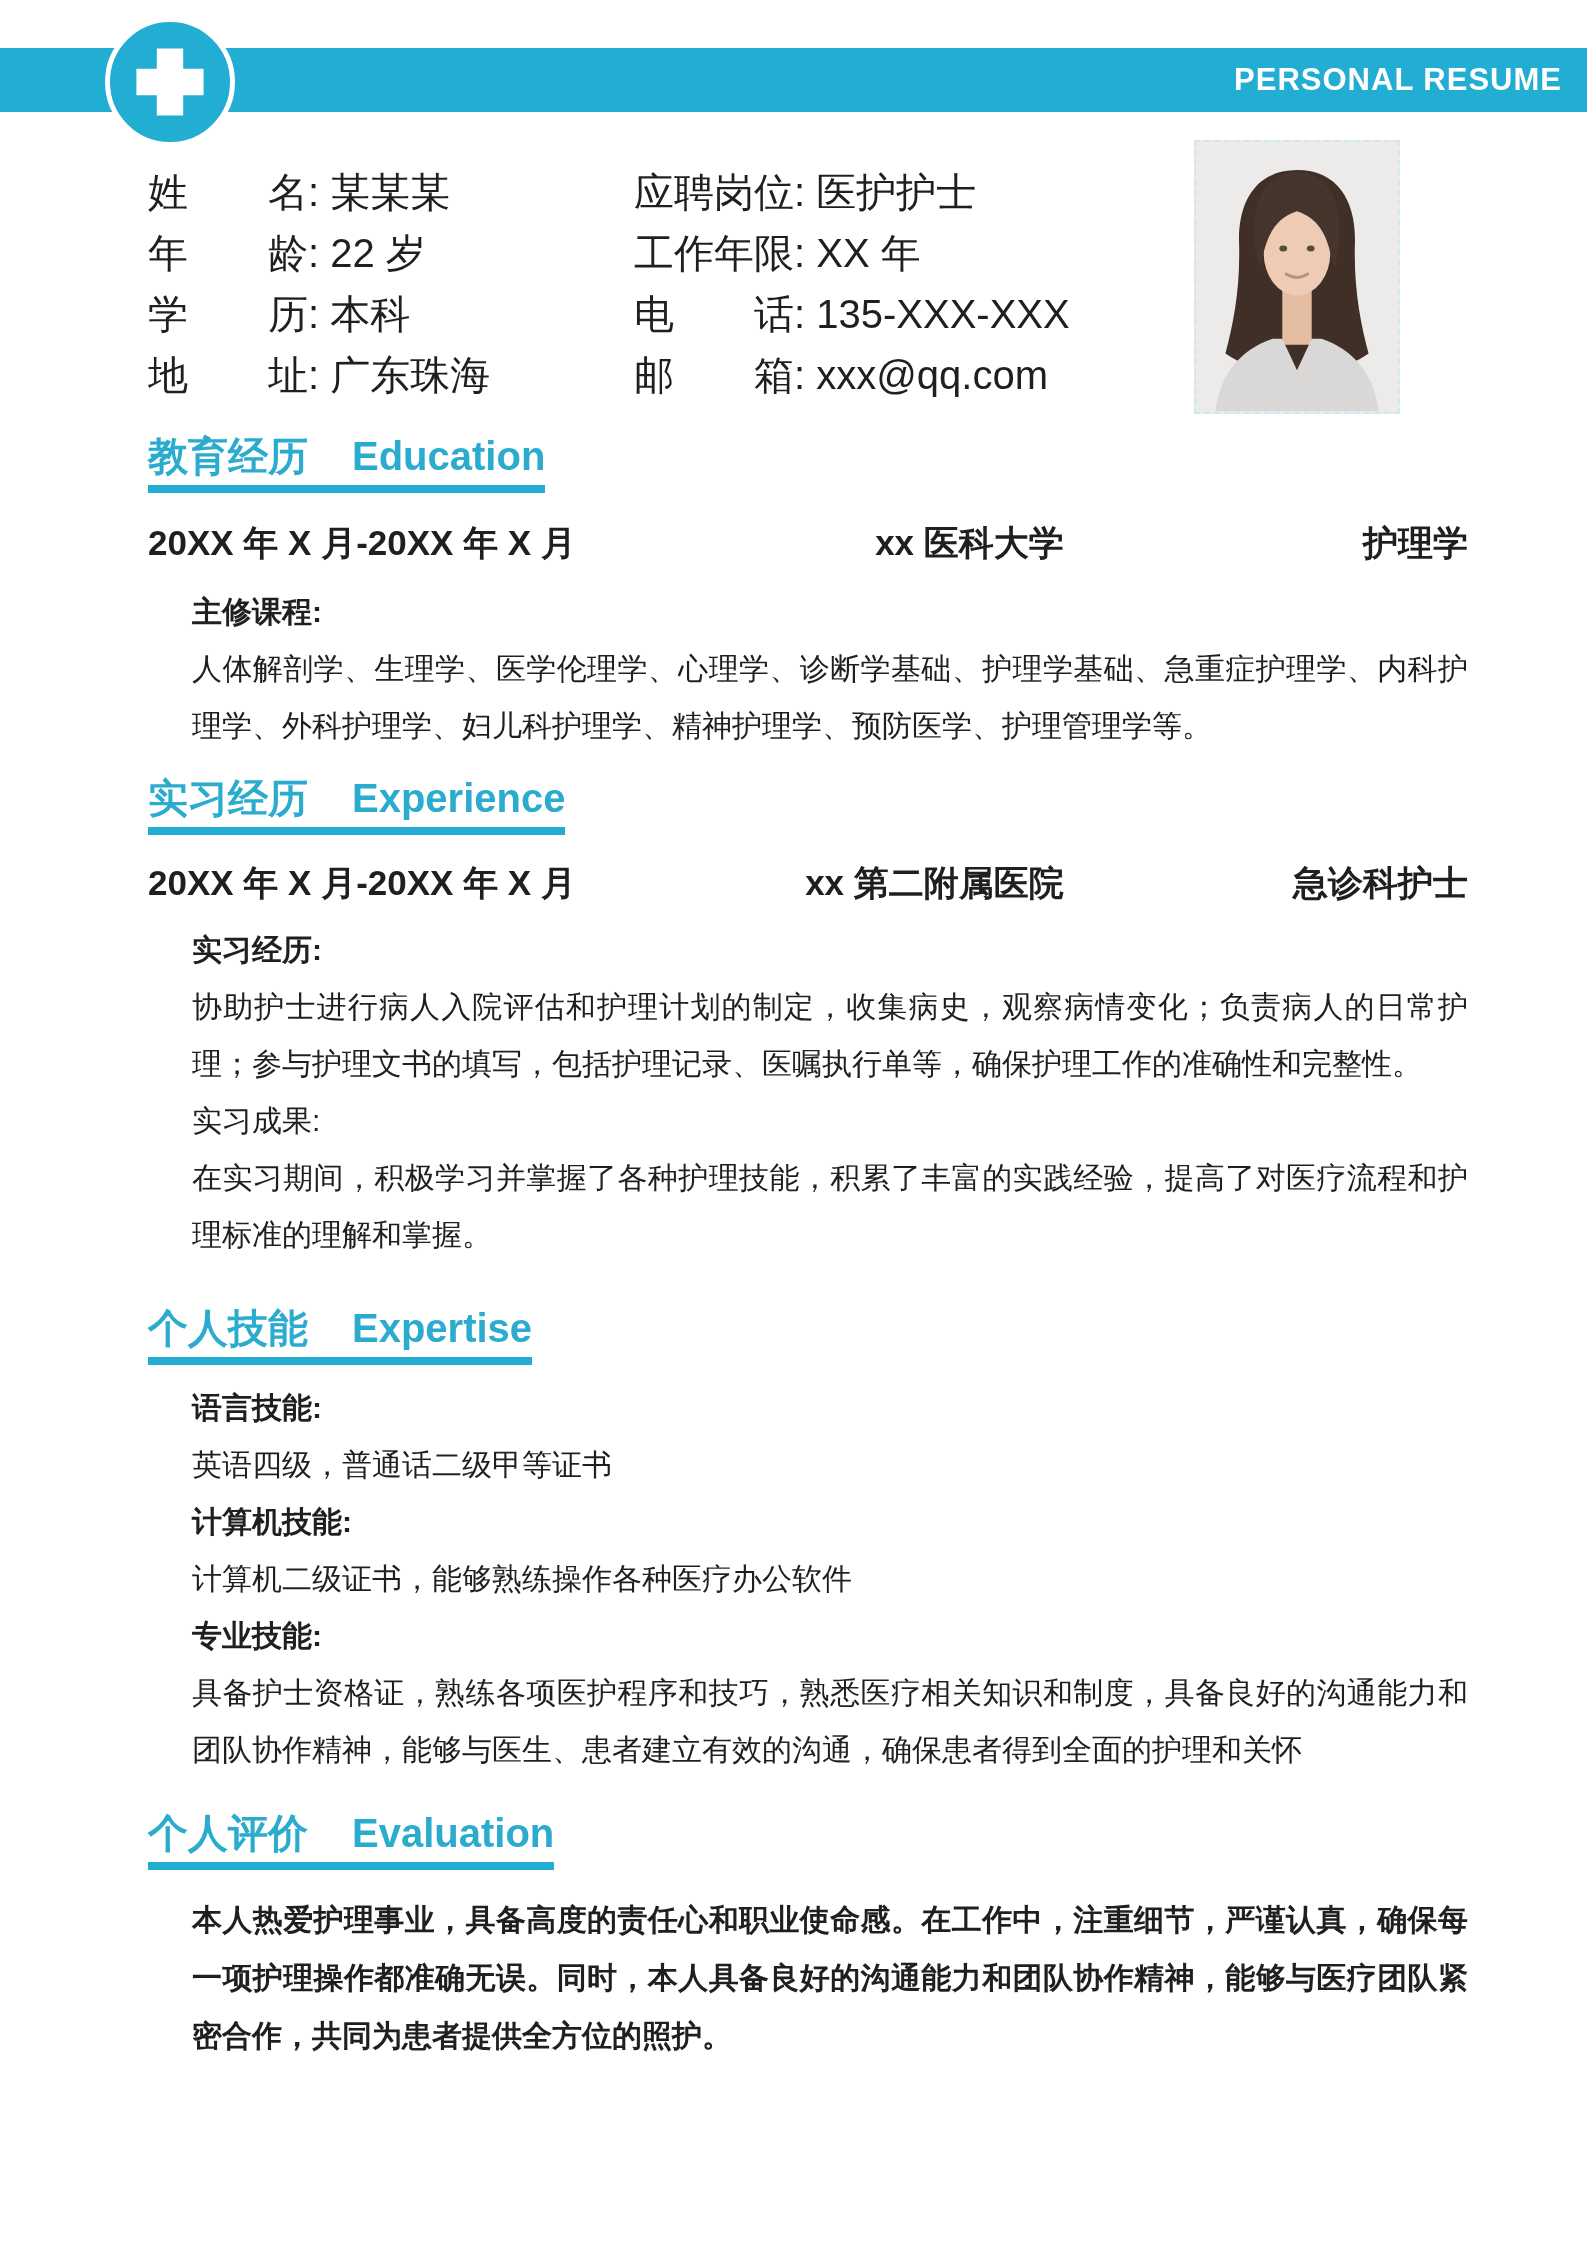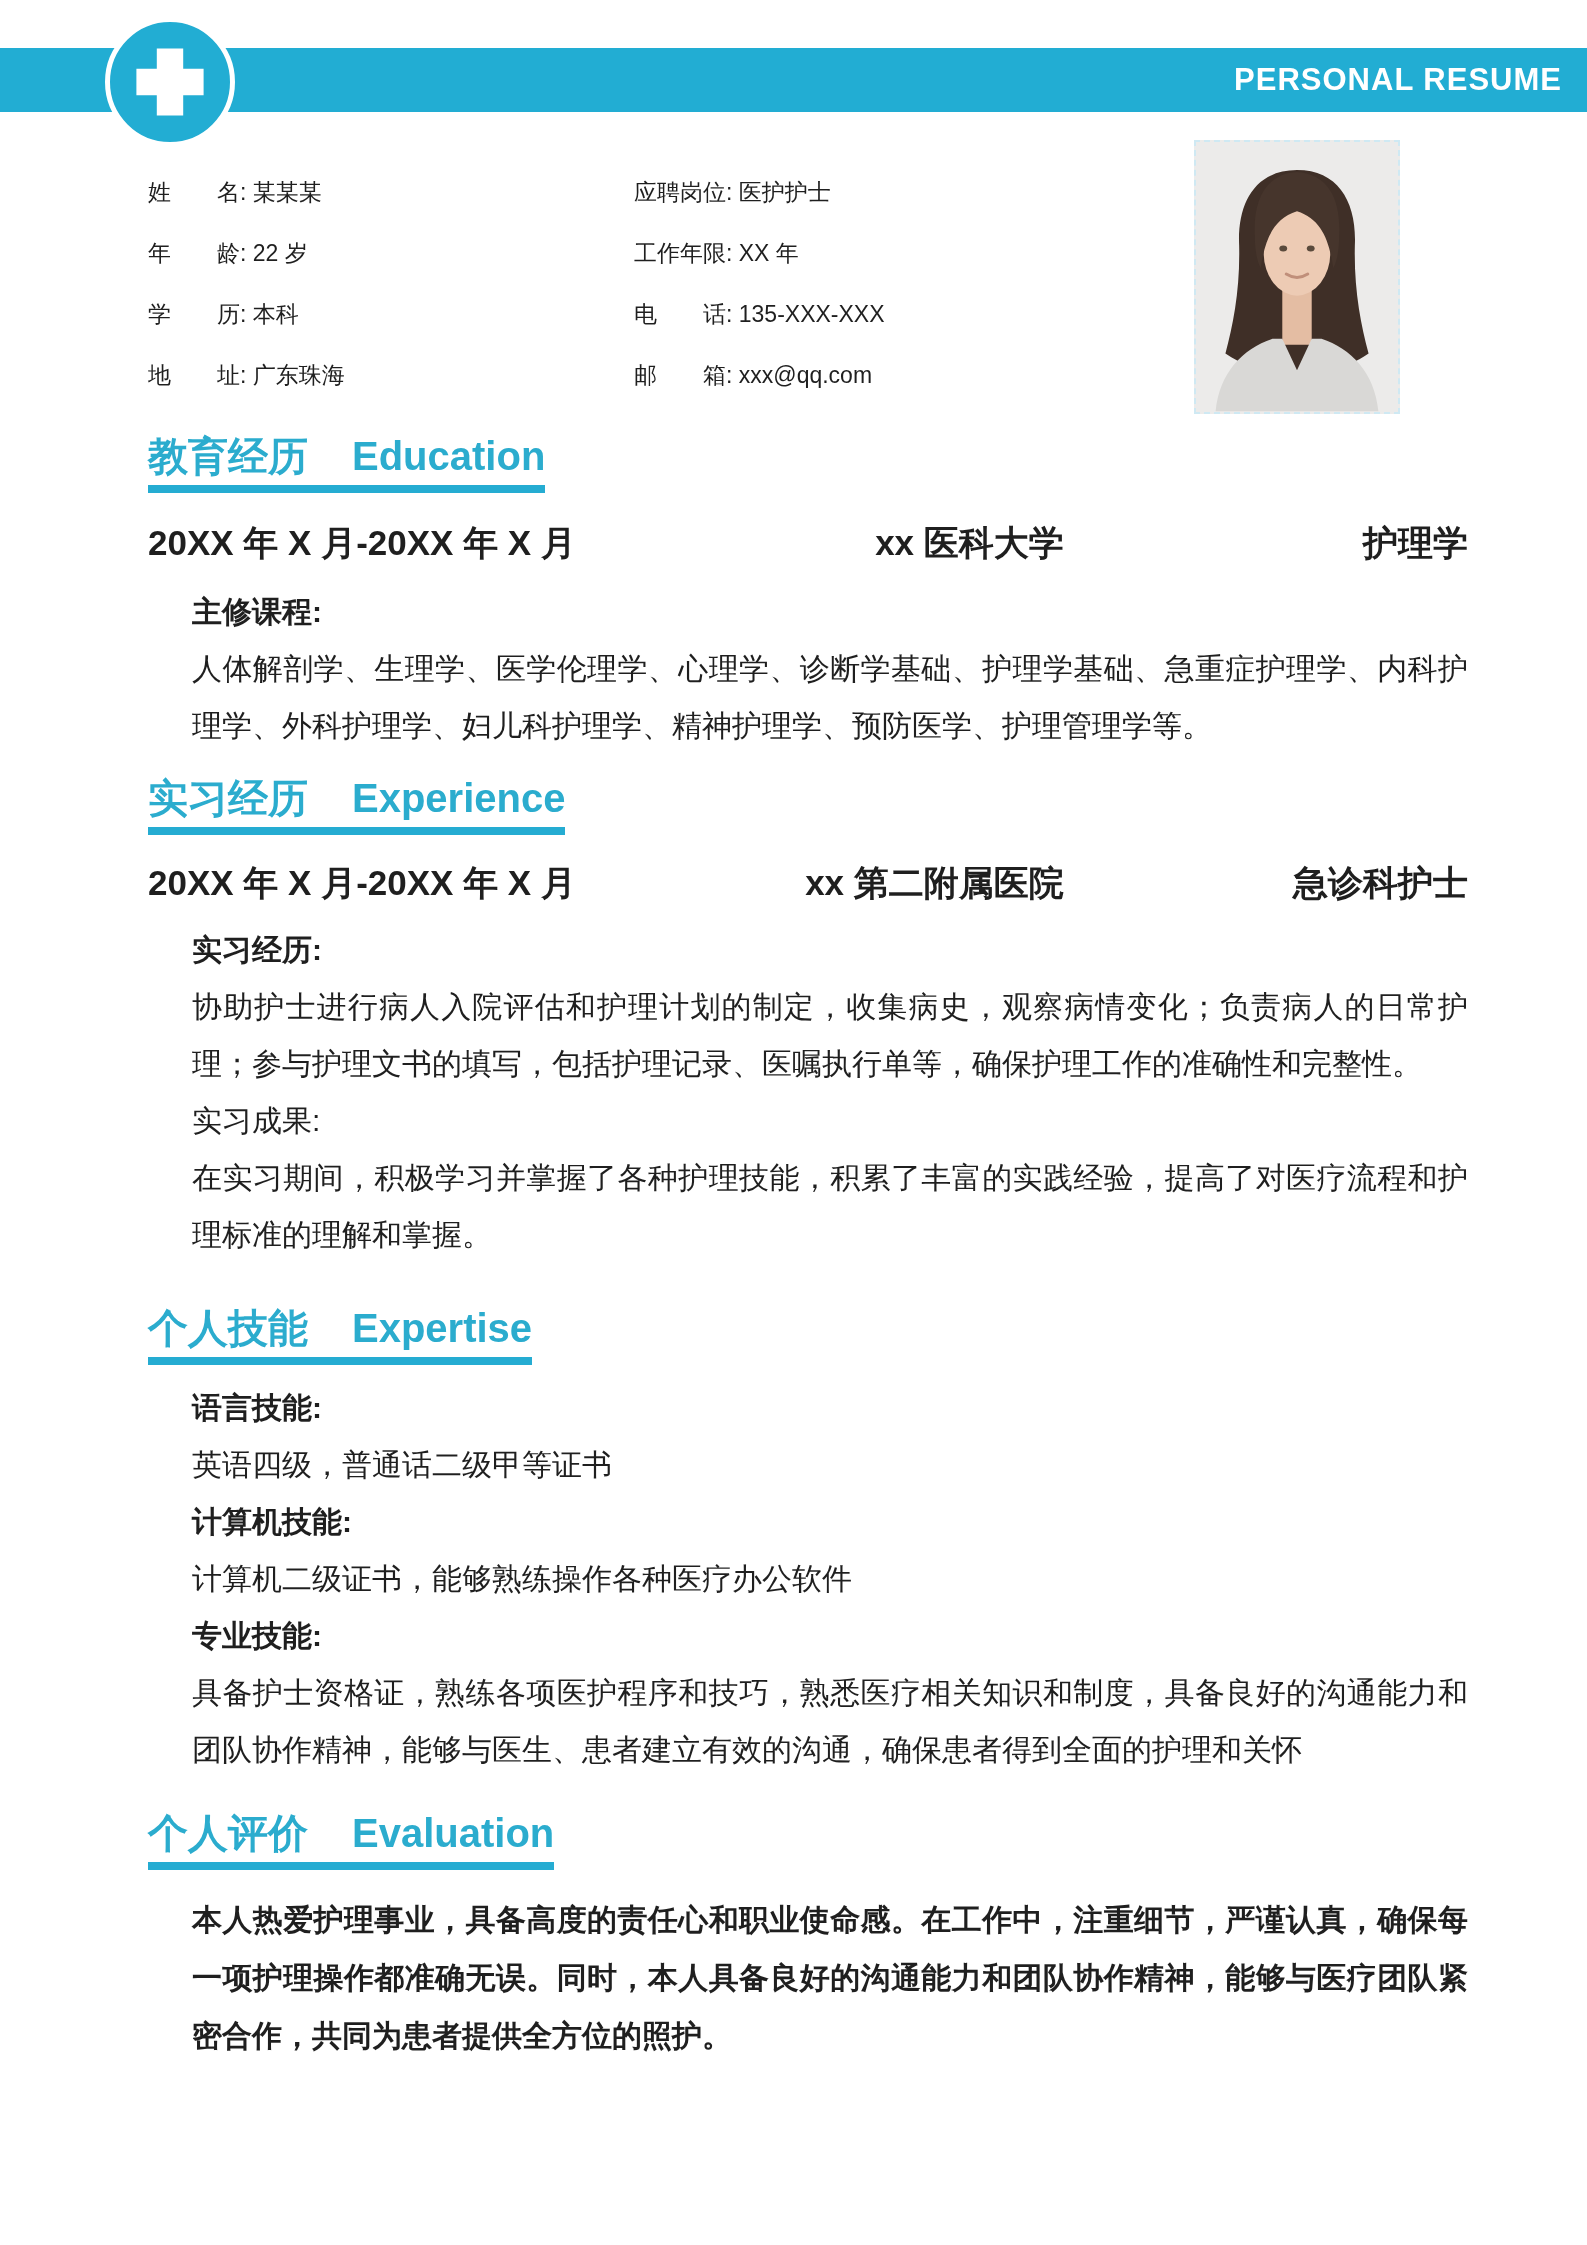--- a/index.html
+++ b/index.html
@@ -26,21 +26,21 @@
   .logo svg { width:100%; height:100%; display:block; }
   
   .photo {
     position:absolute; left:1194px; top:140px; width:206px; height:274px;
     background:#ecebea; border:2px dashed #cfe9f3; overflow:hidden;
   }
   .photo svg { width:100%; height:100%; display:block; }
   
   .content { position:absolute; left:148px; top:150px; width:1320px; }
   
-  .info { margin-top:12px; display:grid; grid-template-columns:486px auto; grid-auto-rows:61px; line-height:61px; font-size:23px; }
+  .info { margin-top:12px; display:grid; grid-template-columns:486px auto; grid-auto-rows:61px; line-height:61px; font-size:40px; }
   .info .cell { white-space:nowrap; }
   .info .lab { display:inline-block; }
   .info .val { }
   
   .sec-head {
     display:inline-block; color:#2BACCE; font-weight:700; font-size:40px; line-height:48px;
     padding-bottom:5px; border-bottom:8px solid #25ACD2;
   }
   .sec-head .en { margin-left:44px; }
   .sec-head.edu  { margin-top:26px; }

